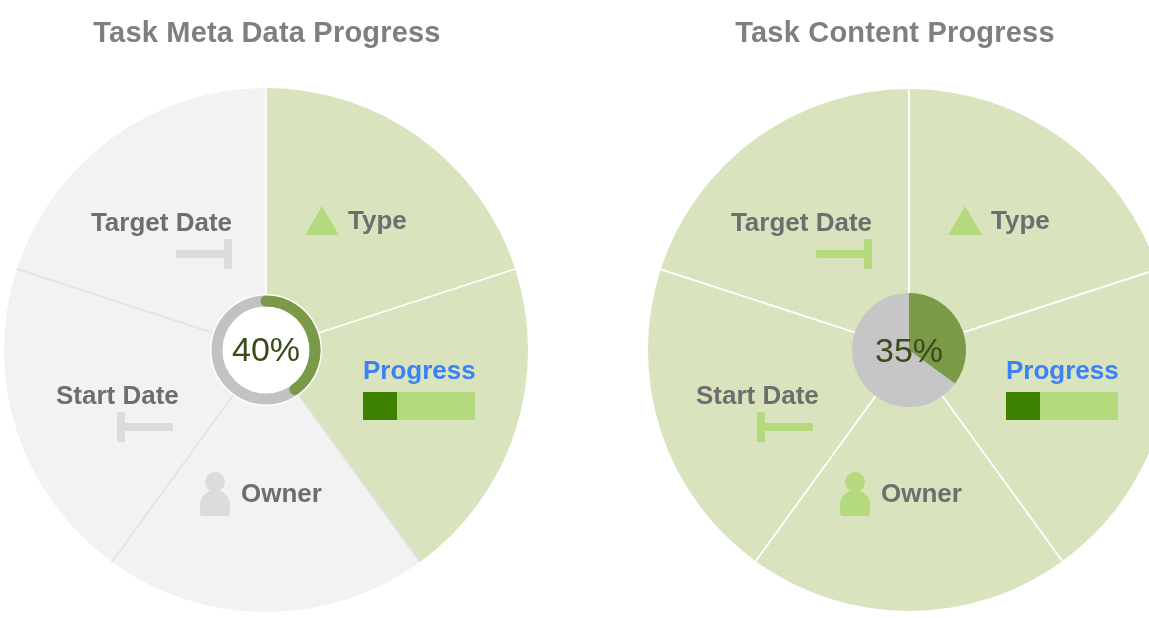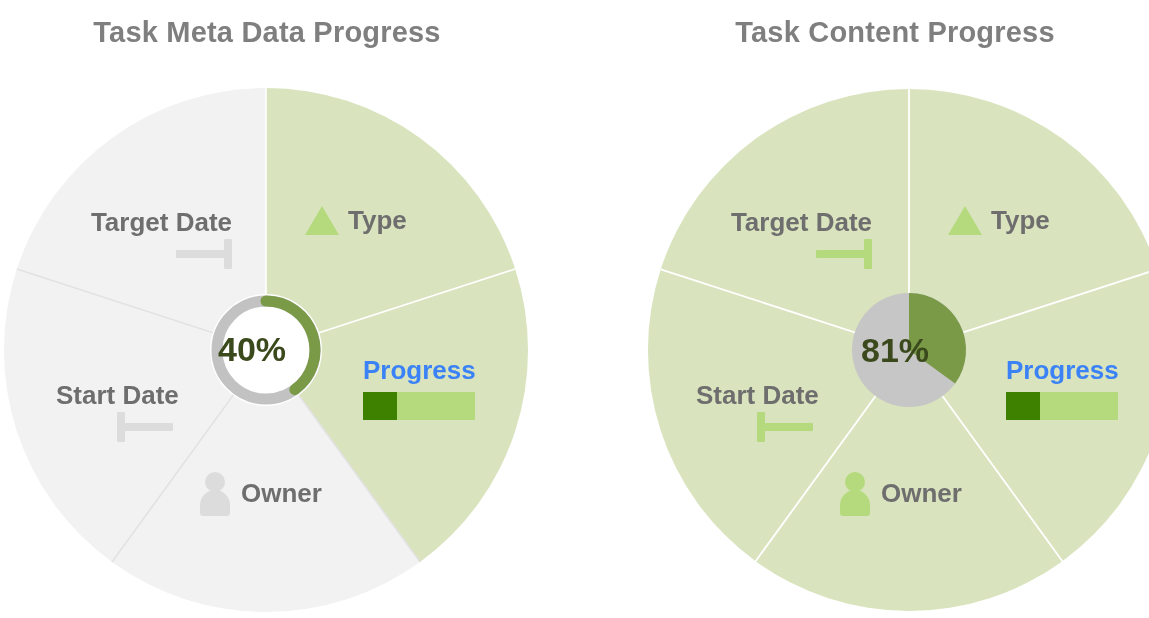--- a/index.html
+++ b/index.html
@@ -115,23 +115,23 @@
     position: relative; overflow: hidden;
   }
   .progress-bar .fill {
     position: absolute; left: 0; top: 0; bottom: 0;
     background: var(--fill);
   }
 
   .center-value {
     position: absolute;
     font-size: 34px;
-    font-weight: bold;
+    font-weight: normal;
     color: #3b4a1c;
-    text-align: left;
+    text-align: center;
     pointer-events: none;
     white-space: nowrap;
   }
 </style>
 </head>
 <body>
 
 <div class="stage">
 
   <div class="panel left">
@@ -220,21 +220,21 @@
           <line x1="309" y1="350" x2="462.41" y2="561.21"></line>
           <line x1="309" y1="350" x2="155.59" y2="561.21"></line>
           <line x1="309" y1="350" x2="60.74" y2="269.30"></line>
         </g>
 
         <circle cx="309" cy="350" r="57" fill="#c6c6c6"></circle>
 
         <path d="M309,350 L309,293 A57,57 0 0,1 355.10,383.51 Z" fill="#7a9a48"></path>
       </svg>
 
-      <div class="center-value" style="left:261px; top:331px; width:96px;">81%</div>
+      <div class="center-value" style="left:261px; top:331px; width:96px;">35%</div>
 
       <div class="label" style="left:348px; top:205px; --ic:#b5da7e;">
         <span class="icon tri-icon"></span>
         <span class="txt">Type</span>
       </div>
 
       <div class="progress-block" style="left: 406px; top: 355px; --fill: #3e8000; --track: #b5da7e; --ic: #b5da7e;">
         <span class="txt">Progress</span>
         <div class="progress-bar">
           <div class="fill" style="width:30%;"></div>

